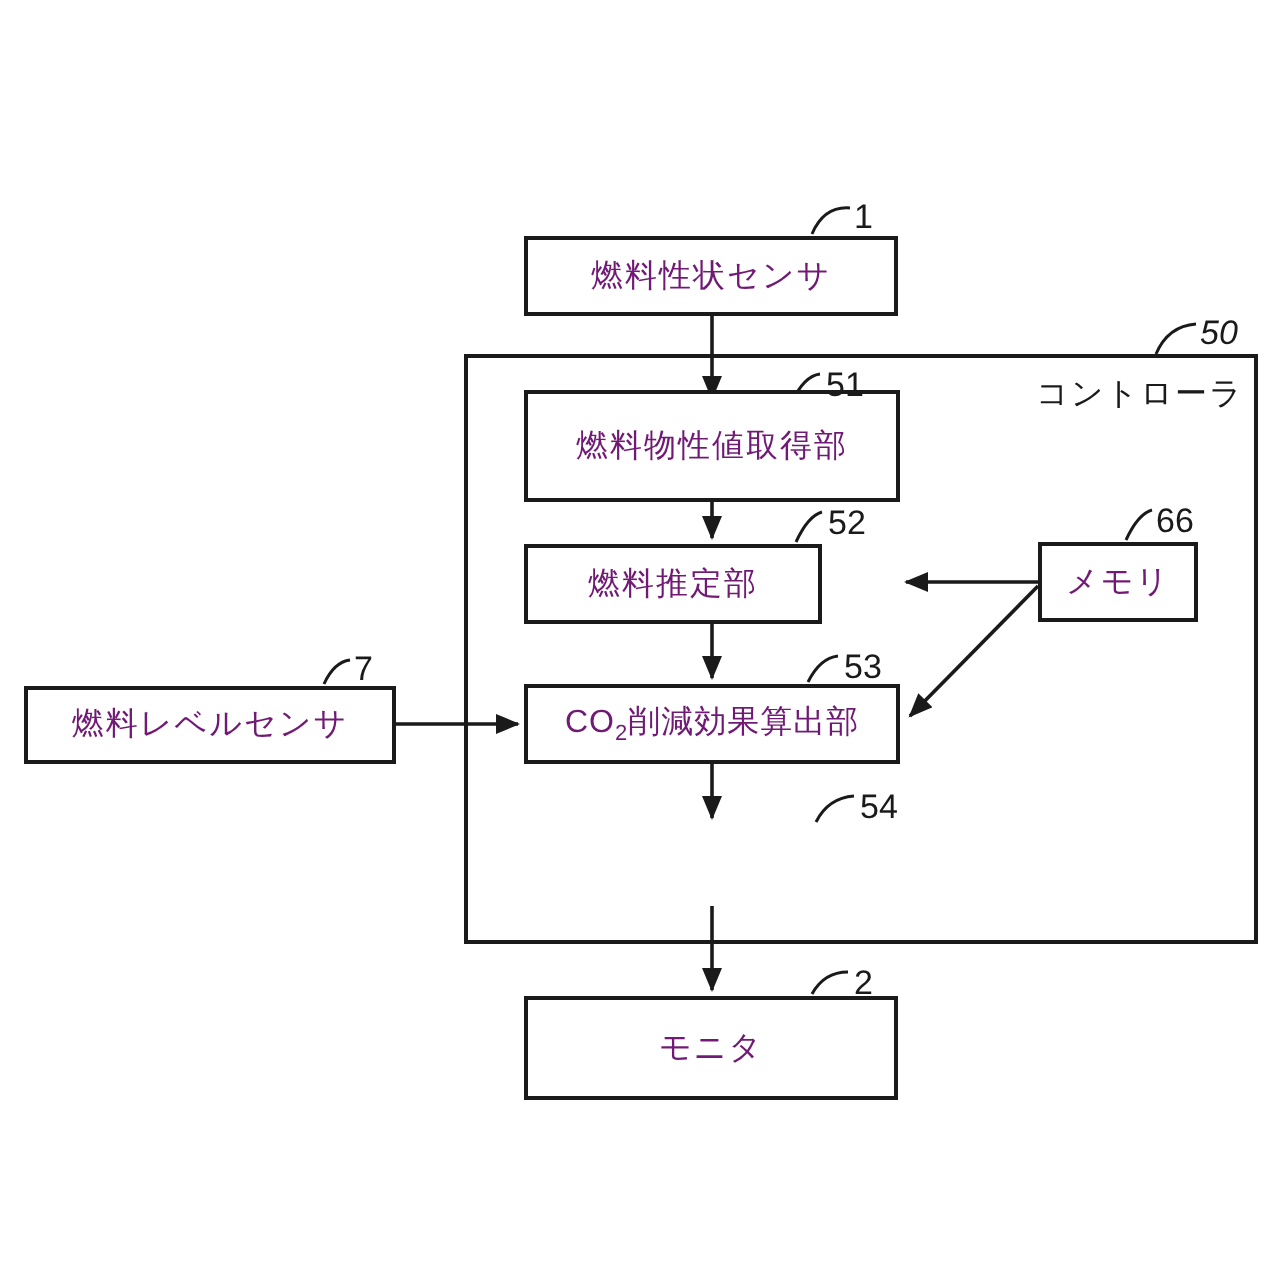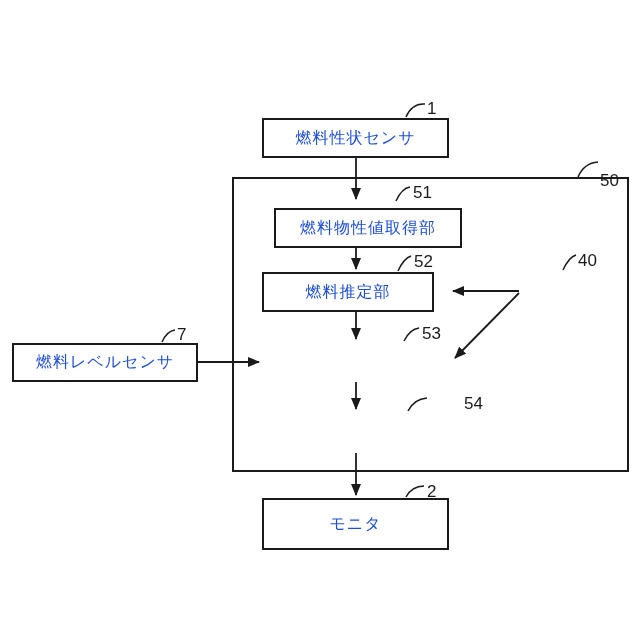--- a/index.html
+++ b/index.html
@@ -14,21 +14,21 @@
   svg.lines{position:absolute;left:0;top:0;width:640px;height:640px;}
   .box{
     position:absolute;
     box-sizing:border-box;
     border:2px solid #1a1a1a;
     background:#ffffff;
     display:flex;
     align-items:center;
     justify-content:center;
     font-size:16px;
-    color:#1d4ed8;
+    color:#701a75;
     letter-spacing:1px;
     white-space:nowrap;
   }
   .container-box{
     position:absolute;
     box-sizing:border-box;
     border:2px solid #1a1a1a;
     background:transparent;
   }
   .ref-label{
@@ -77,47 +77,54 @@
       <path d="M398,271 Q404,258 411,256"></path>
       <path d="M563,270 Q569,257 576,255"></path>
       <path d="M404,341 Q410,329 419,328"></path>
       <path d="M162,342 Q167,331 175,330"></path>
       <path d="M408,411 Q414,399 427,398"></path>
       <path d="M406,497 Q412,486 424,486"></path>
     </g>
   </svg>
 
   <div class="container-box" style="left:232px;top:177px;width:397px;height:295px;"></div>
+  <div class="container-label" style="left:518px;top:187px;">コントローラ</div>
 
   <div class="box" style="left:262px;top:118px;width:187px;height:40px;">
     <span>燃料性状センサ</span>
   </div>
 
-  <div class="box" style="left:262px;top:208px;width:188px;height:40px;margin-left:12px;">
+  <div class="box" style="left:262px;top:195px;width:188px;height:56px;">
     <span>燃料物性値取得部</span>
   </div>
 
-  <div class="box" style="left:262px;top:272px;width:172px;height:40px;">
+  <div class="box" style="left:262px;top:272px;width:149px;height:40px;">
     <span>燃料推定部</span>
   </div>
 
+  <div class="box" style="left:519px;top:271px;width:80px;height:40px;">
+    <span>メモリ</span>
+  </div>
 
+  <div class="box" style="left:262px;top:342px;width:188px;height:40px;letter-spacing:0.5px;">
+    <span><span>CO</span><span class="co2-sub">2</span><span>削減効果算出部</span></span>
+  </div>
 
 
   <div class="box" style="left:12px;top:343px;width:186px;height:39px;">
     <span>燃料レベルセンサ</span>
   </div>
 
   <div class="box" style="left:262px;top:498px;width:187px;height:52px;">
     <span>モニタ</span>
   </div>
 
   <div class="ref-label" style="left:427px;top:99px;">1</div>
-  <div class="ref-label" style="left:600px;top:171px;">50</div>
+  <div class="ref-label" style="left:600px;top:157px;font-style:italic;">50</div>
   <div class="ref-label" style="left:413px;top:183px;">51</div>
   <div class="ref-label" style="left:414px;top:252px;">52</div>
-  <div class="ref-label" style="left:578px;top:251px;">40</div>
+  <div class="ref-label" style="left:578px;top:251px;">66</div>
   <div class="ref-label" style="left:422px;top:324px;">53</div>
   <div class="ref-label" style="left:177px;top:325px;">7</div>
-  <div class="ref-label" style="left:430px;top:394px;margin-left:34px;">54</div>
+  <div class="ref-label" style="left:430px;top:394px;">54</div>
   <div class="ref-label" style="left:427px;top:482px;">2</div>
 
 </div>
 
 </body></html>

